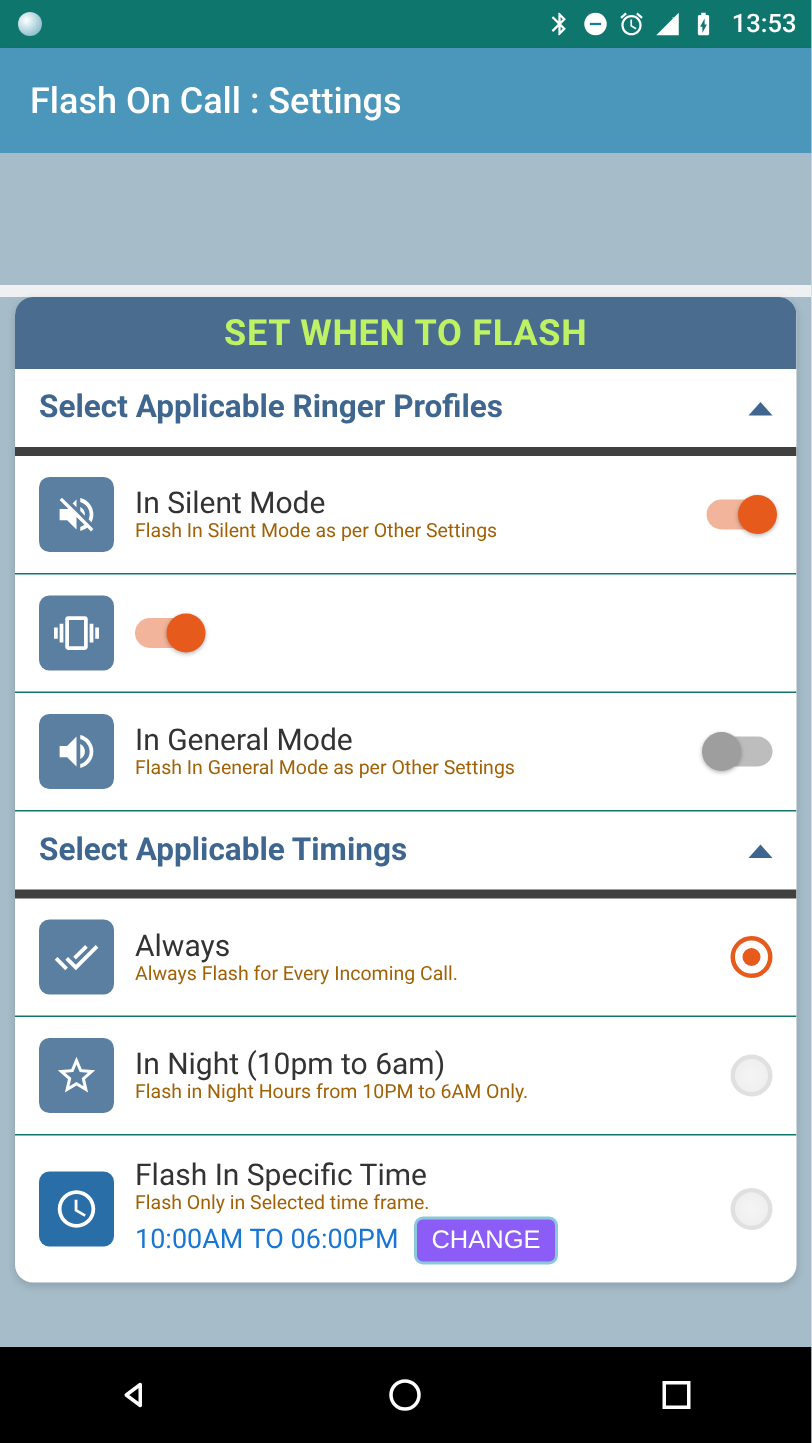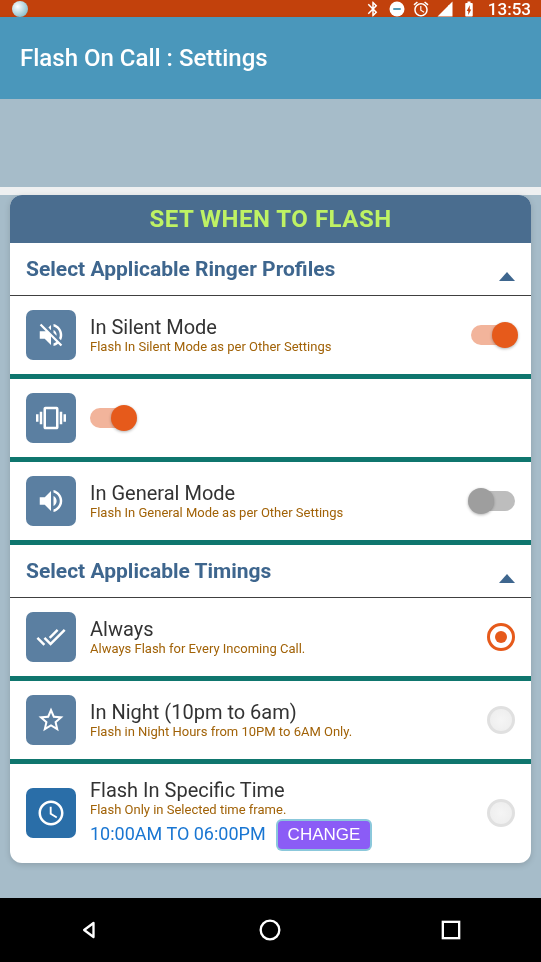--- a/index.html
+++ b/index.html
@@ -8,37 +8,37 @@
   height: 962px;
   font-family: Roboto, Arial, sans-serif;
   background: #a6bcc9;
   display: flex;
   flex-direction: column;
   overflow: hidden;
 }
 
 
 .status-bar {
-  height: 17px;
-  background: #c2410c;
+  height: 32px;
+  background: #0f766e;
   display: flex;
   align-items: center;
   padding: 0 10px;
   color: white;
   font-size: 17px;
 }
 .status-left { flex: 1; display: flex; align-items: center; }
 .status-circle { width: 16px; height: 16px; border-radius: 50%; background: radial-gradient(circle at 35% 35%, #fff, #6ab); margin-left: 2px; }
 .status-right { display: flex; align-items: center; gap: 6px; }
 .status-right svg { width: 18px; height: 18px; }
 .status-time { font-size: 17px; font-weight: 500; margin-left: 4px; }
 
 
 .app-bar {
-  height: 82px;
+  height: 70px;
   background: #4a97bb;
   color: white;
   display: flex;
   align-items: center;
   padding: 18px 20px;
   font-size: 24px;
   font-weight: 500;
   box-shadow: 0 2px 4px rgba(0,0,0,0.2);
 }
 
@@ -62,42 +62,42 @@
   text-align: center;
   padding: 10px;
   font-size: 24px;
   font-weight: 700;
   letter-spacing: 0.5px;
 }
 
 
 .section-header {
   display: flex;
-  align-items: flex-end;
+  align-items: center;
   padding: 14px 16px;
   color: #3e668e;
   font-size: 21px;
   font-weight: 700;
-  border-bottom: 1px solid #404040;
+  border-bottom: 6px solid #404040;
 }
 .section-header .spacer { flex: 1; }
 .chevron-up {
   width: 0; height: 0;
   border-left: 8px solid transparent;
   border-right: 8px solid transparent;
   border-bottom: 9px solid #3e668e;
 }
 
 
 .row {
   display: flex;
   align-items: center;
   padding: 14px 16px;
   gap: 14px;
-  border-bottom: 5px solid #0f766e;
+  border-bottom: 1px solid #0f766e;
 }
 .row:last-child { border-bottom: none; }
 .icon-box {
   width: 50px; height: 50px;
   border-radius: 7px;
   background: #5b7fa1;
   display: flex;
   align-items: center;
   justify-content: center;
   flex-shrink: 0;

